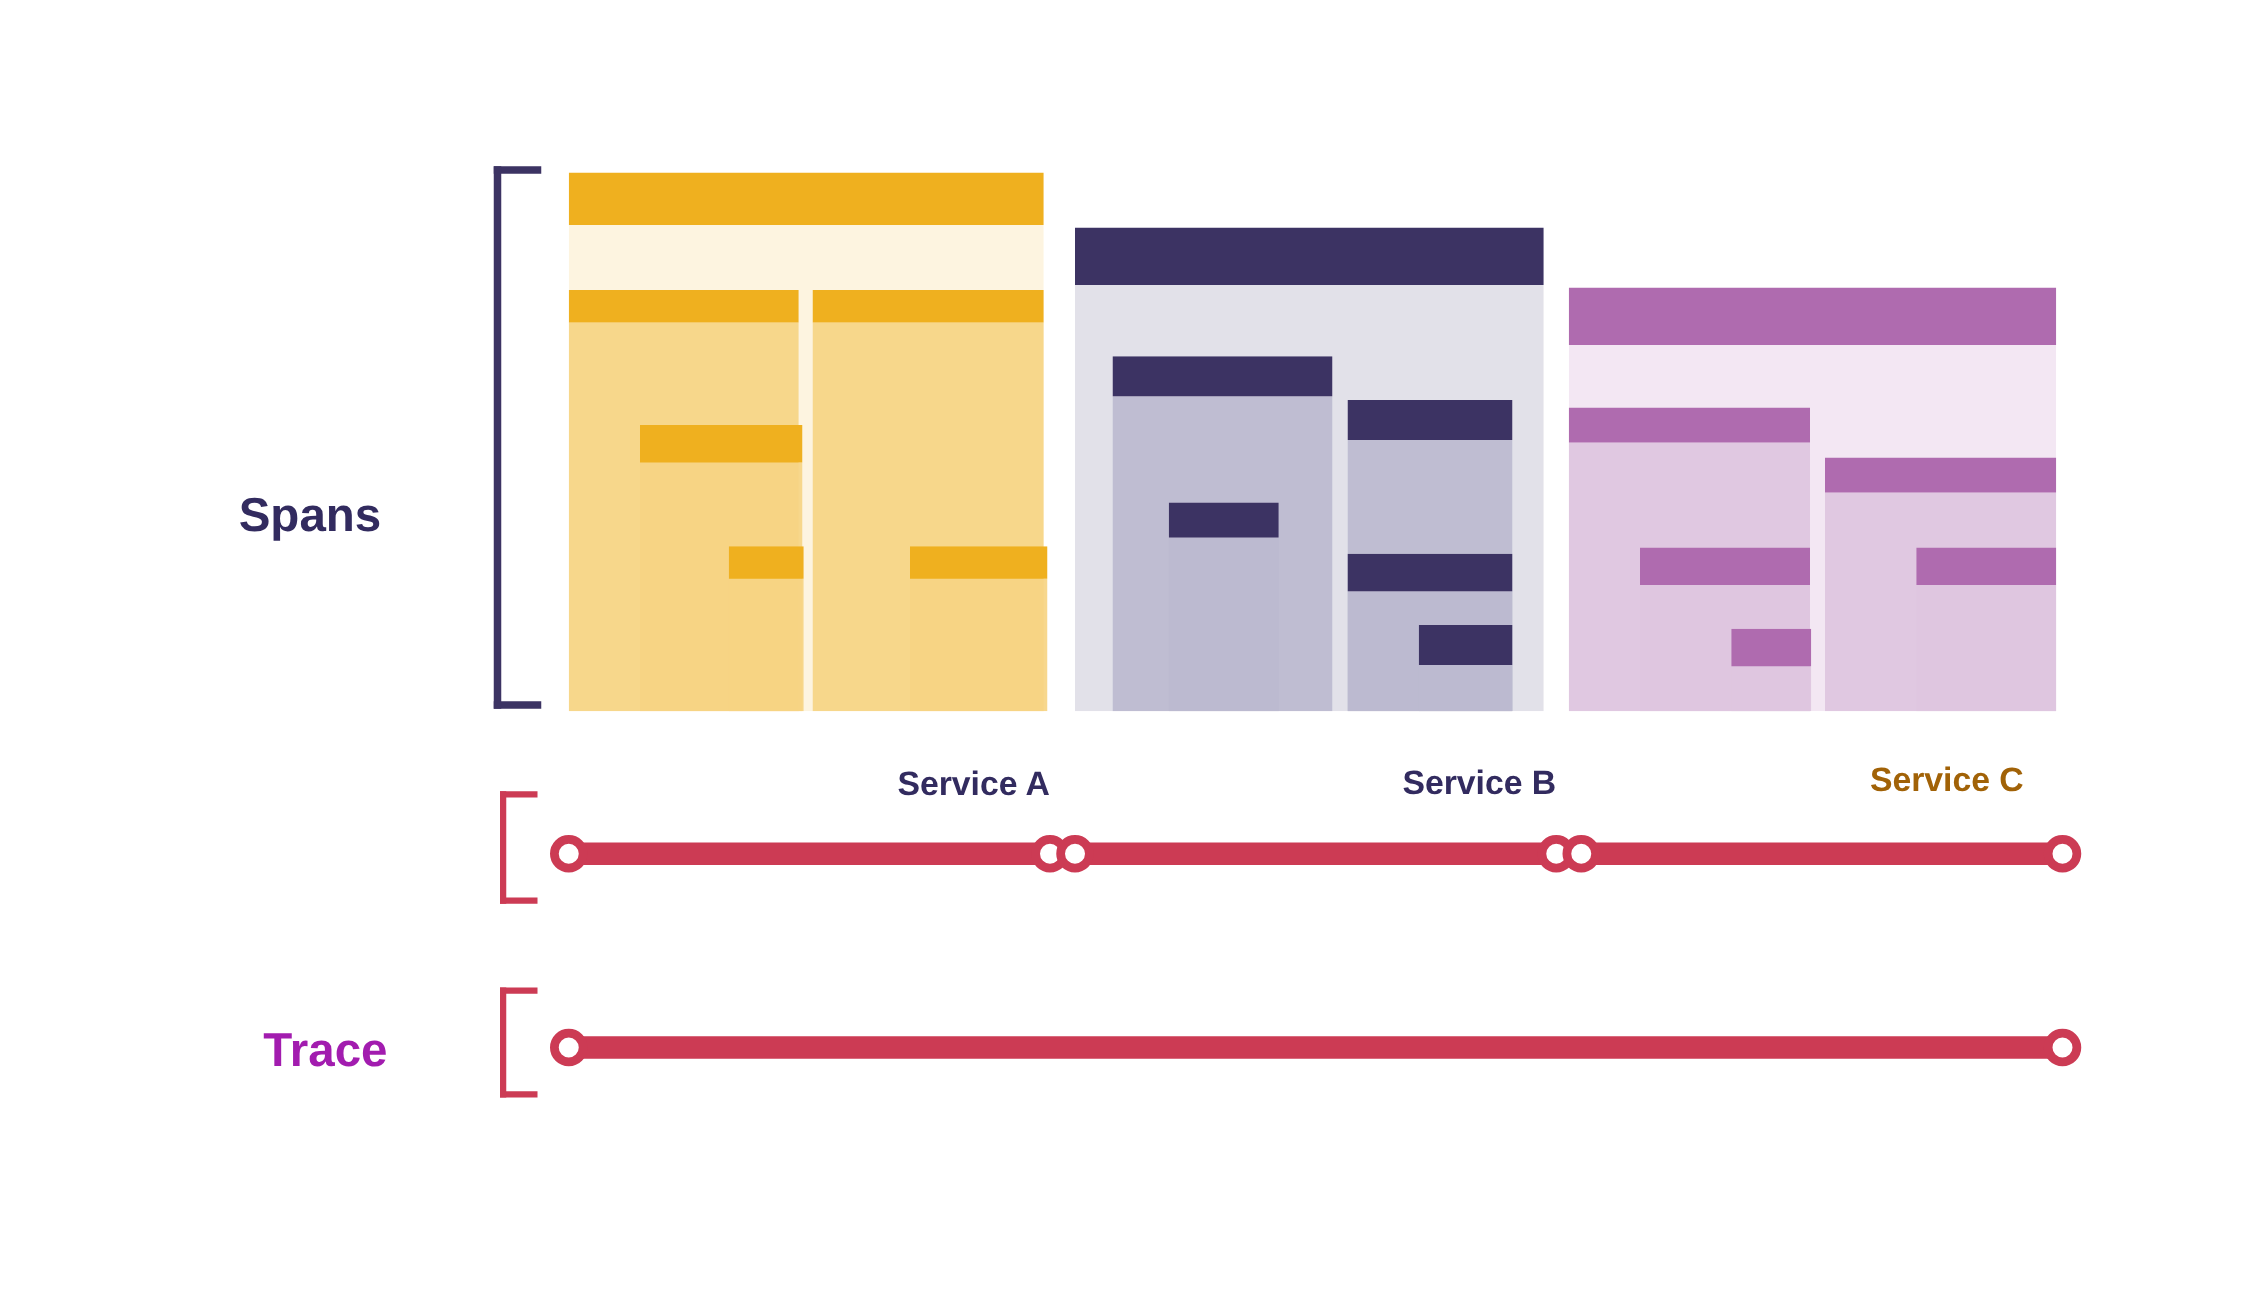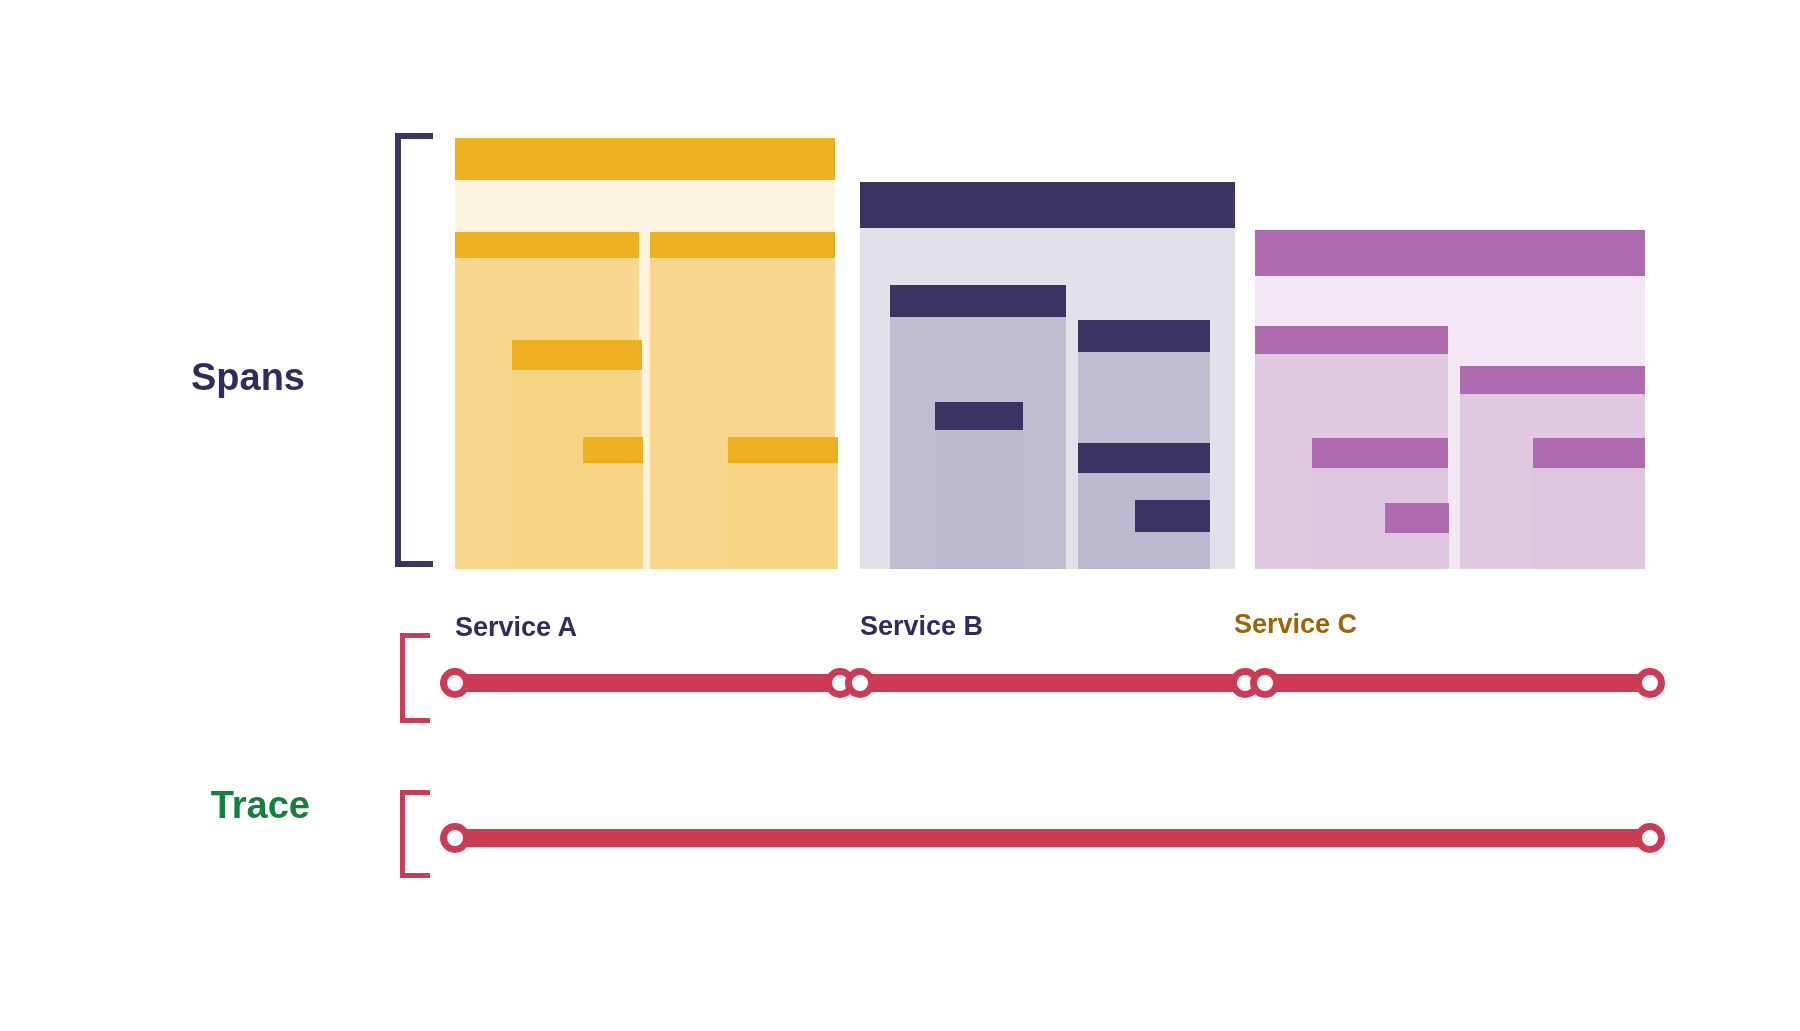--- a/index.html
+++ b/index.html
@@ -21,20 +21,21 @@
     width: 1800px;
     height: 1031px;
   }
 
   
   .row-label {
     position: absolute;
     font-weight: bold;
     white-space: nowrap;
     text-align: left;
+    margin-top: 36px;
   }
   #label-spans {
     right: 1495px;
     top: 356px;
     font-size: 38px;
     color: #322B5F;
   }
   #label-transactions {
     right: 1490px;
     top: 650px;
@@ -104,21 +105,21 @@
     width: 100%;
     bottom: 0;
   }
 
   
   .service-label {
     position: absolute;
     font-size: 27px;
     font-weight: bold;
     color: #322B5F;
-    text-align: left;
+    text-align: right;
     white-space: nowrap;
   }
 
   
   .timeline {
     position: absolute;
     height: 18px;
     background: #CC3B54;
     border-radius: 2px;
   }
@@ -133,21 +134,21 @@
   }
 </style>
 </head>
 <body style="background: rgb(255, 255, 255);">
 
 <div id="stage">
 
   <div class="row-label" id="label-spans" style="color: rgb(50, 43, 95);">Spans</div>
 
 
-  <div class="row-label" id="label-trace" style="color: #15803d;">Trace</div>
+  <div class="row-label" id="label-trace" style="color: #a21caf;">Trace</div>
 
   <div class="bracket" id="bracket-spans" style="border-color: rgb(60, 51, 99);"></div>
   <div class="bracket" id="bracket-transactions" style="border-color: rgb(204, 59, 84);"></div>
   <div class="bracket" id="bracket-trace" style="border-color: rgb(204, 59, 84);"></div>
 
   <div id="spans-area">
       <div class="span-bar" style="left: 455px; width: 380px; top: 138px; height: 431px;">
         <div class="span-body" style="top: 42px; height: 389px; background: rgb(253, 244, 224);"></div>
         <div class="span-head" style="height: 42px; background: rgb(239, 176, 31);"></div>
       </div>

